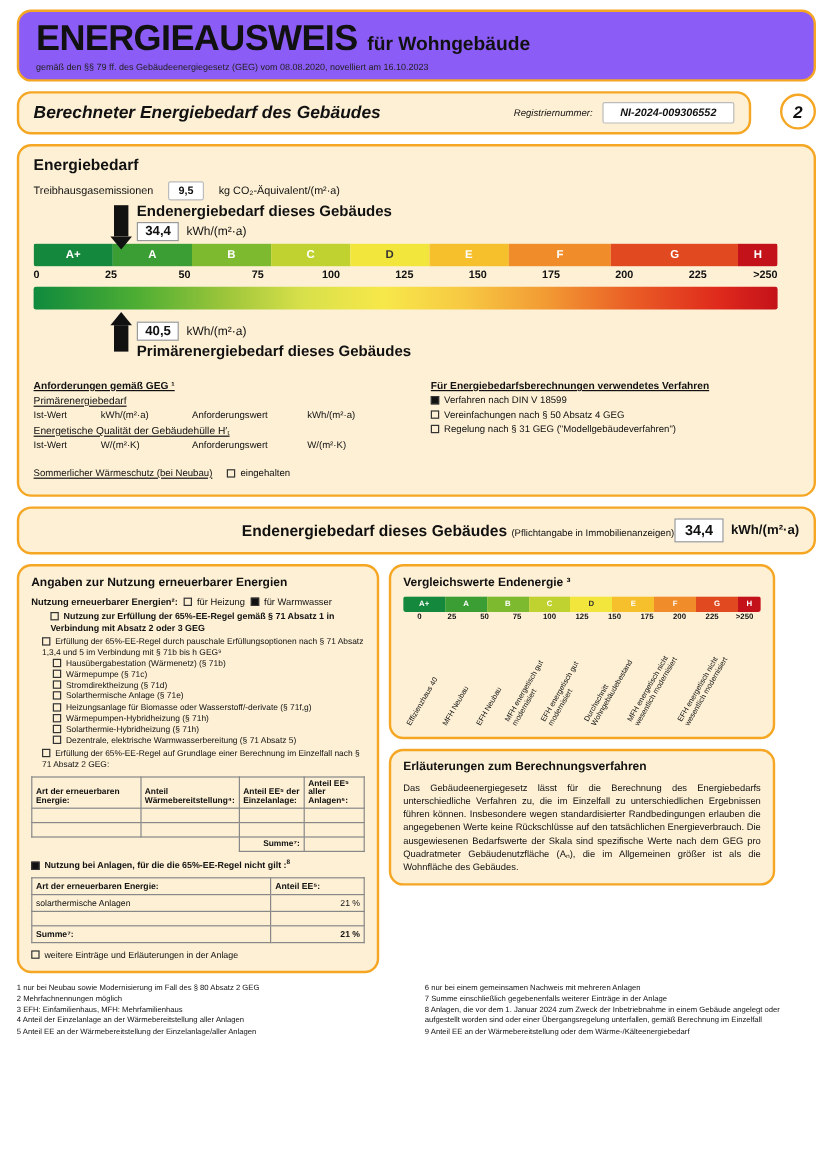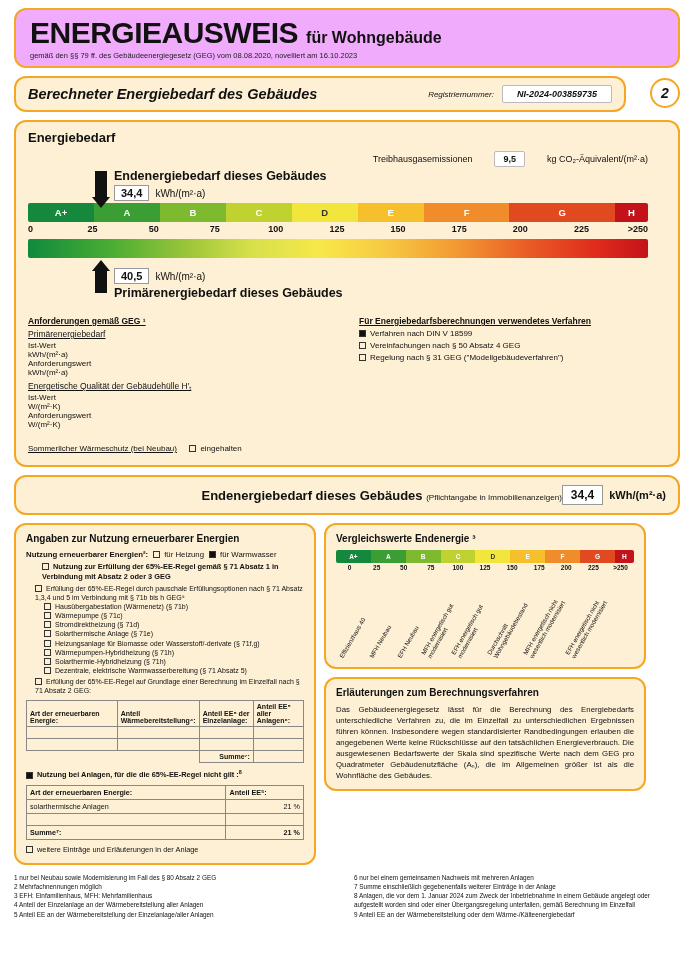--- a/index.html
+++ b/index.html
@@ -11,21 +11,21 @@
     color: #111;
     overflow: hidden;
     position: relative;
   }
   .page { position:relative; width:694px; height:960px; padding: 8px 14px; }
 
   
   .box {
     border: 2px solid #F5A623;
     border-radius: 12px;
-    background: #f0abfc;
+    background: #8b5cf6;
   }
   .box-amber-fill {
     background: #FDF0D5;
   }
 
   
   .header {
     position: relative;
     padding: 8px 14px 6px 14px;
     margin-bottom: 8px;
@@ -60,21 +60,21 @@
     width:30px; height:30px; border-radius:50%;
     border:2px solid #F5A623; background:#fff;
     display:flex; align-items:center; justify-content:center;
     font-size:14px; font-weight:bold;
   }
 
   
   .panel { padding: 8px 30px 10px 12px; margin-bottom: 8px; }
   .panel-title { font-size:13px; font-weight:bold; margin-bottom:6px; }
 
-  .ghg-row { display:flex; align-items:center; justify-content:flex-end; gap:22px; font-size:9px; }
+  .ghg-row { display:flex; align-items:center; gap:12px; font-size:9px; }
   .ghg-val {
     border:1px solid #bbb; background:#fff; border-radius:2px;
     font-size:9px; font-weight:bold; padding:2px 8px;
   }
 
   .scale-block { position:relative; margin-top: 2px; }
   .valbox {
     border:1px solid #999; background:#fff;
     font-size:11px; font-weight:bold; padding:1px 6px;
   }
@@ -103,21 +103,21 @@
     height:19px; margin-top:5px; border-radius:2px;
     background: linear-gradient(to right,#0f8a3d 0%,#4eae33 14%,#9ec63b 26%,#d7e04a 36%,#f7e84a 47%,#f7c842 58%,#f29a33 69%,#ea5f26 80%,#df2a1c 92%,#c4121a 100%);
   }
 
   
   .req-wrap { display:flex; gap:18px; margin-top:16px; }
   .req-left { width:52%; }
   .req-right { width:48%; }
   .req-h { font-size:8.5px; font-weight:bold; text-decoration:underline; }
   .req-sub { font-size:8.5px; text-decoration:underline; margin-top:3px;}
-  .req-line { display:flex; font-size:8px; margin-top:2px;flex-direction:column; }
+  .req-line { display:flex; font-size:8px; margin-top:2px; }
   .req-line span:nth-child(1){ width:56px; }
   .req-line span:nth-child(2){ width:76px; }
   .req-line span:nth-child(3){ width:96px; }
   .req-line span:nth-child(4){ width:70px; }
   .req-note { font-size:8px; margin-top:7px; text-decoration:underline; display:inline-block;}
   .chk { display:inline-block; width:7px;height:7px;border:1px solid #333;margin-right:4px; vertical-align:-1px;}
   .chk-f { background:#111; }
   .verf-line { font-size:8px; margin-top:3px; }
 
   
@@ -188,21 +188,21 @@
       <div class="title-sub">für Wohngebäude</div>
     </div>
     <div class="legal">gemäß den §§ 79 ff. des Gebäudeenergiegesetz (GEG) vom 08.08.2020, novelliert am 16.10.2023</div>
   </div>
 
   <div class="subbar-wrap">
     <div class="box box-amber-fill subbar">
       <div class="subbar-title">Berechneter Energiebedarf des Gebäudes</div>
       <div class="reg-group">
         <span class="reg-label">Registriernummer:</span>
-        <span class="reg-value">NI-2024-003859735</span>
+        <span class="reg-value">NI-2024-009306552</span>
       </div>
     </div>
     <div class="page-badge">2</div>
   </div>
 
   <div class="box box-amber-fill panel">
     <div class="panel-title">Energiebedarf</div>
 
     <div class="ghg-row">
       <span>Treibhausgasemissionen</span>

